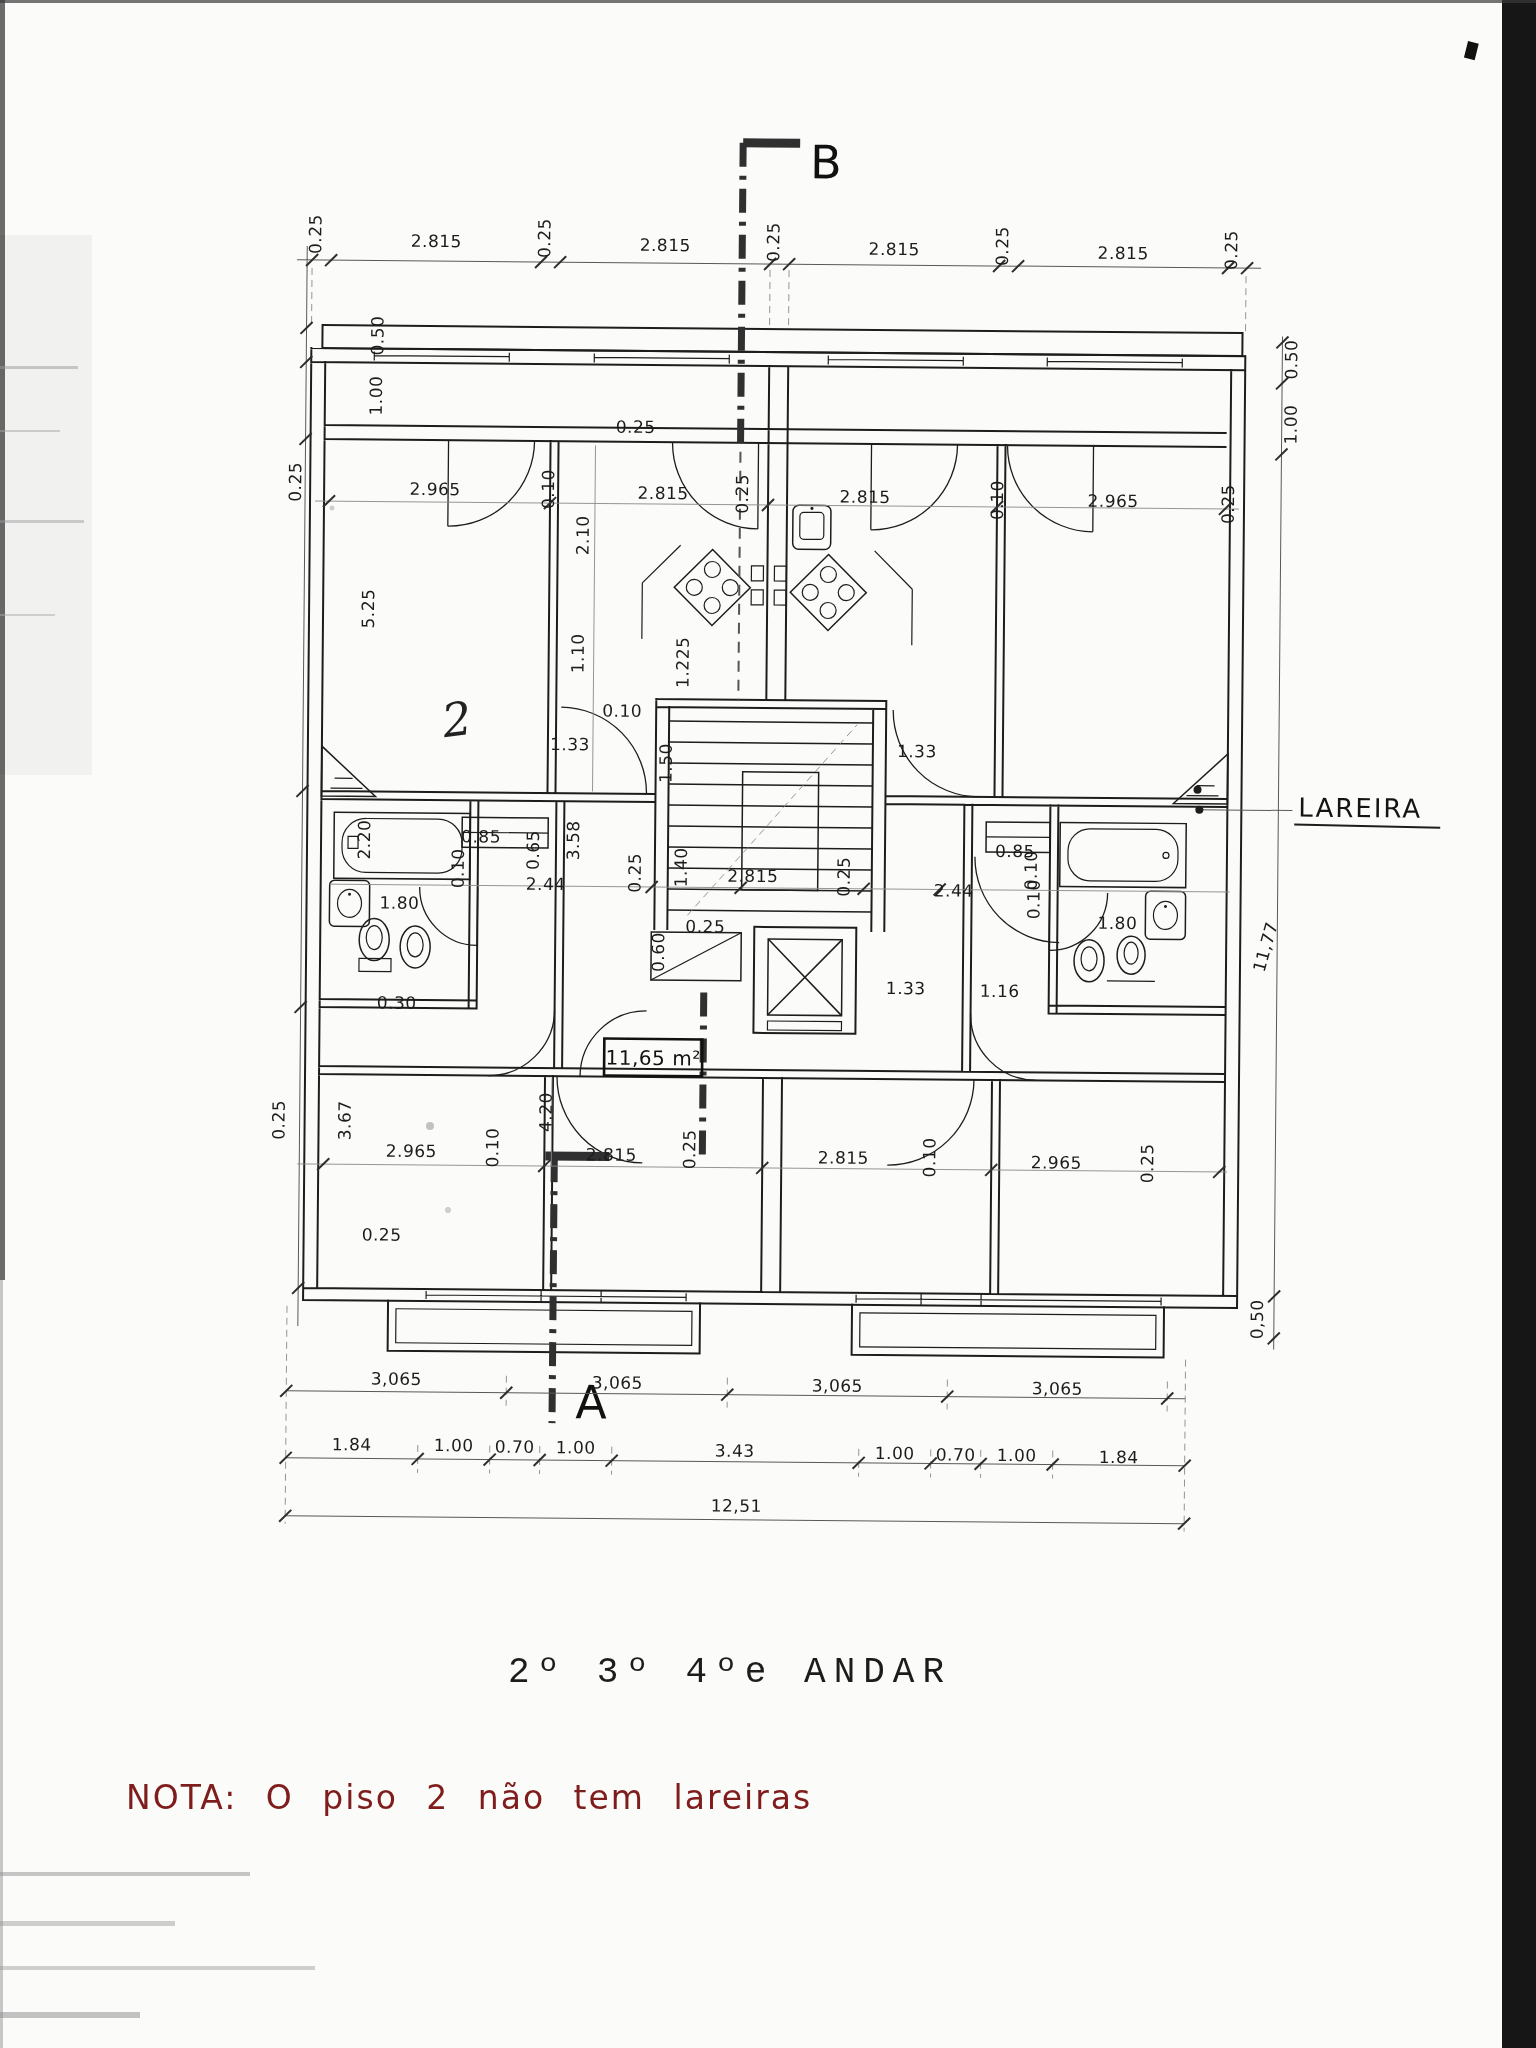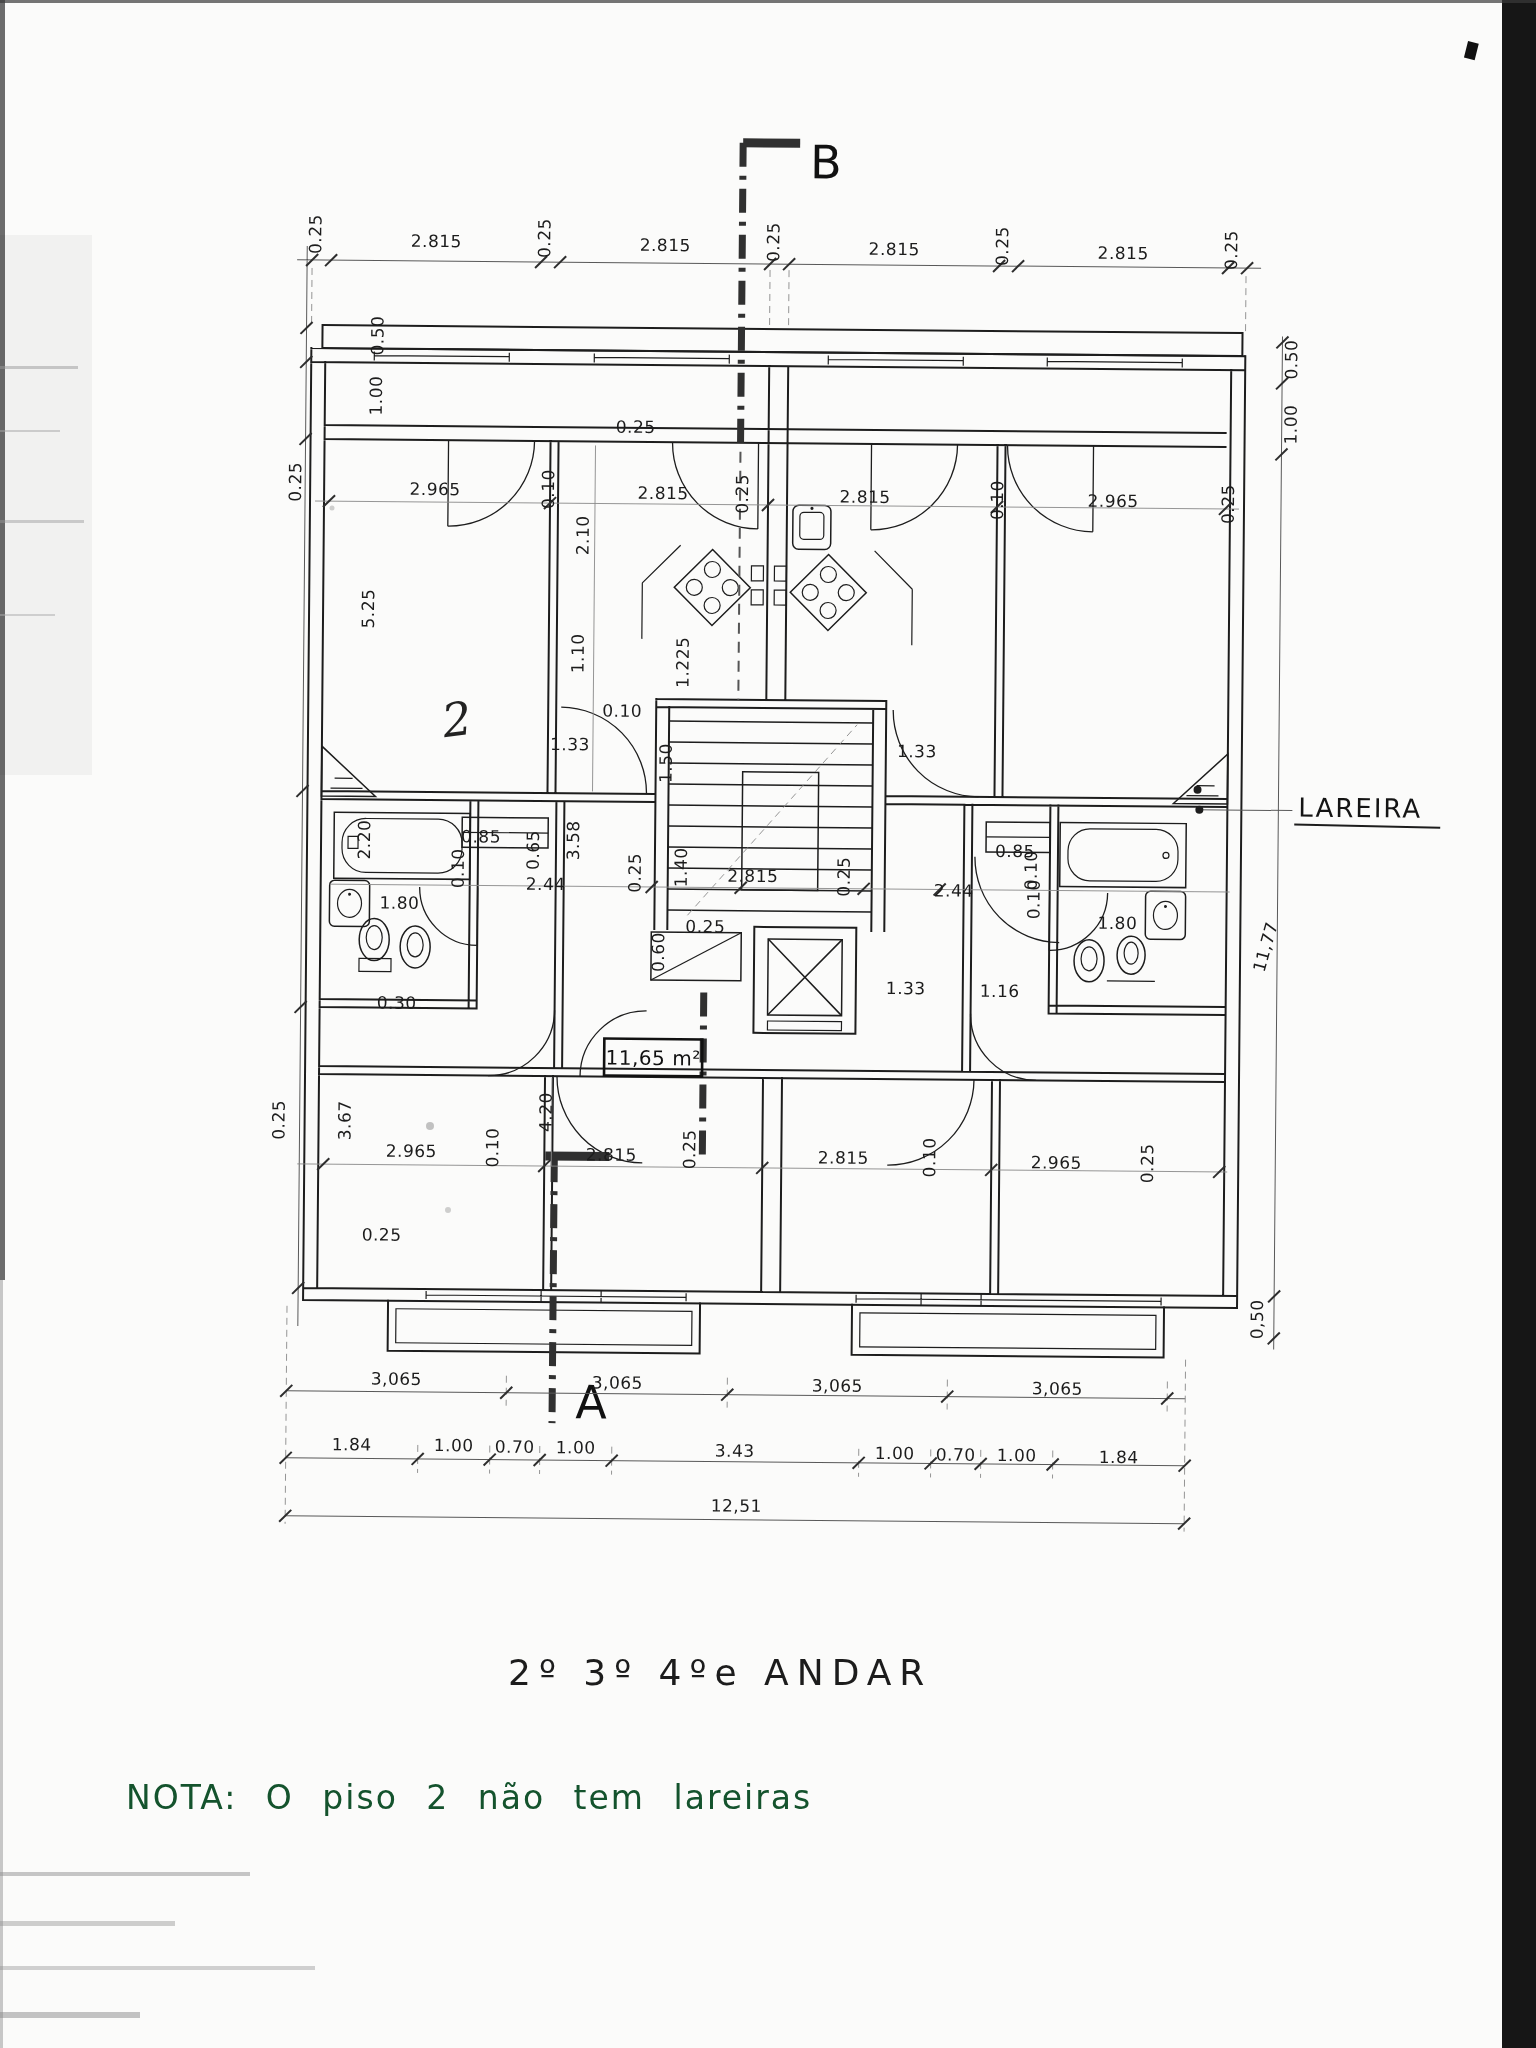--- a/index.html
+++ b/index.html
@@ -16,23 +16,23 @@
   .fx{stroke:#1d1d1d;stroke-width:1.5;fill:none;}
   .fx2{stroke:#1d1d1d;stroke-width:1.2;fill:none;}
   .arc{stroke:#1d1d1d;stroke-width:1.3;fill:none;}
   .dl{stroke:#595959;stroke-width:1;fill:none;}
   .dlt{stroke:#8a8a8a;stroke-width:.9;fill:none;}
   .dx{stroke:#8a8a8a;stroke-width:.9;fill:none;stroke-dasharray:7 5;}
   .tkk{stroke:#2d2d2d;stroke-width:2;}
   .sec{stroke:#303030;stroke-width:7;fill:none;stroke-dasharray:24 9 4 9;}
   .secl{stroke:#555;stroke-width:2;fill:none;stroke-dasharray:11 8;}
   .title-line{position:absolute;left:508px;top:1652px;font-size:36px;letter-spacing:8px;
-      color:#1c1c1c;white-space:nowrap;}
+      color:#1c1c1c;white-space:nowrap;font-family:Liberation Mono, monospace;}
   .note-line{position:absolute;left:126px;top:1778px;font-size:33px;letter-spacing:2px;
-      word-spacing:16px;color:#14532d;white-space:nowrap;}
+      word-spacing:16px;color:#7f1d1d;white-space:nowrap;}
 </style>
 </head>
 <body>
 
 <svg id="plan-svg" width="1536" height="2048" viewBox="0 0 1536 2048">
   <defs>
     <pattern id="spk" width="16" height="9" patternUnits="userSpaceOnUse" patternTransform="rotate(2)">
       <circle cx="3" cy="3" r="1.1" fill="#2f2f2f"></circle>
       <rect x="9" y="5.5" width="3.4" height="1.6" fill="#2f2f2f"></rect>
       <circle cx="13" cy="2" r=".8" fill="#2f2f2f"></circle>

